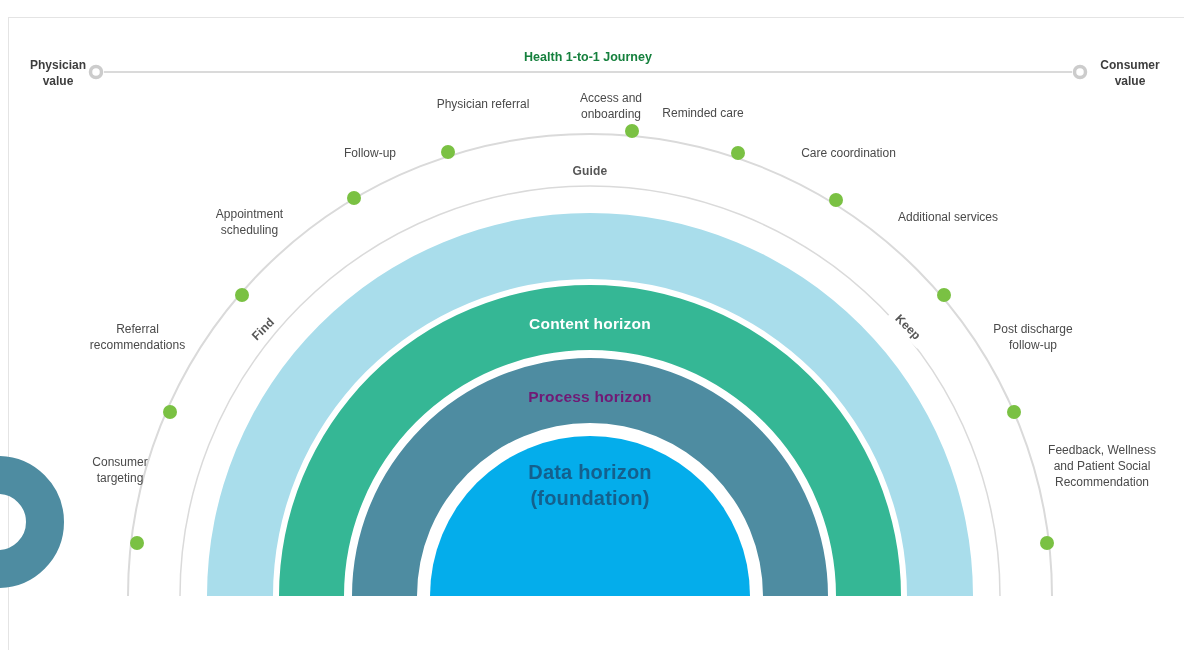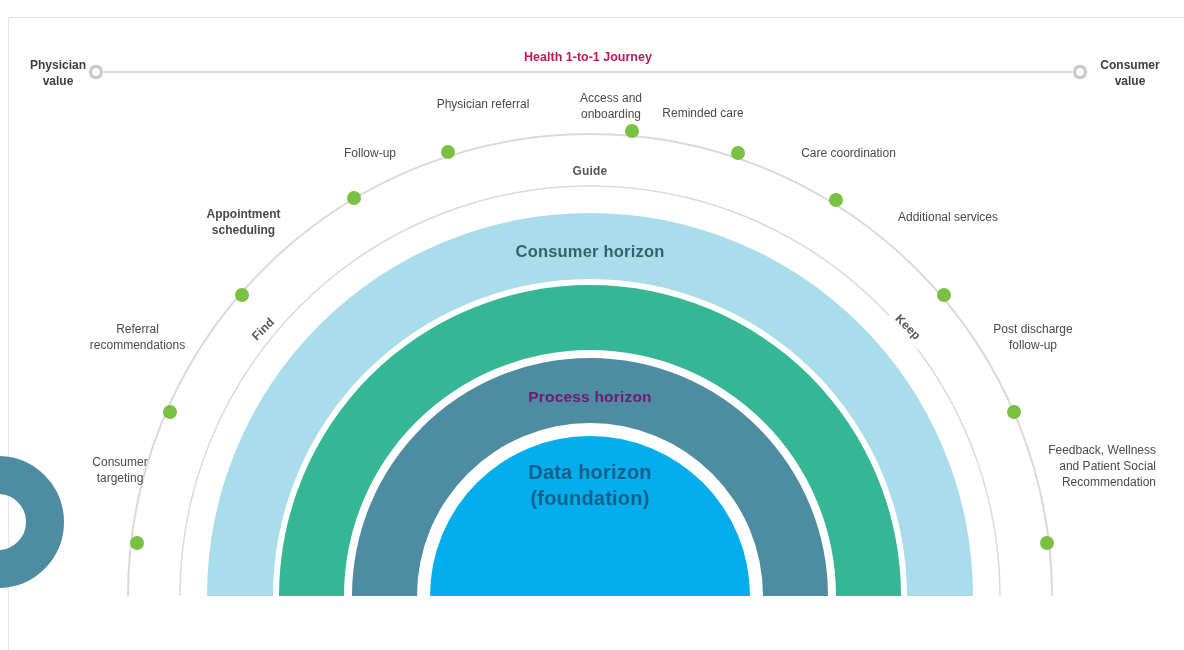--- a/index.html
+++ b/index.html
@@ -22,29 +22,29 @@
   svg.diagram { position: absolute; left: 0; top: 0; }
 
   .lbl {
     position: absolute;
     font-size: 12px;
     line-height: 1.32;
     color: #4a4a4a;
     text-align: center;
   }
   .lbl.bold { font-weight: bold; color: #3d3d3d; }
-  .lbl.left-align { text-align: right; }
+  .lbl.left-align { text-align: center; }
 
   .title {
     position: absolute;
     left: 468px; top: 50px; width: 240px;
     text-align: center;
     font-size: 12.5px;
     font-weight: bold;
-    color: #be185d;
+    color: #15803d;
   }
 
   .phase {
     position: absolute;
     font-size: 12px;
     font-weight: bold;
     color: #565656;
     background: #ffffff;
     padding: 2px 7px;
     letter-spacing: 0.2px;
@@ -103,27 +103,27 @@
   </svg>
 
   <div class="title">Health 1-to-1 Journey</div>
   <div class="lbl bold" style="left:26px; top:58px; width:64px;">Physician value</div>
   <div class="lbl bold" style="left:1094px; top:58px; width:72px;">Consumer value</div>
 
   <div class="phase find">Find</div>
   <div class="phase guide">Guide</div>
   <div class="phase keep">Keep</div>
 
-  <div class="horizon-label consumer">Consumer horizon</div>
+  <div class="horizon-label content">Content horizon</div>
   <div class="horizon-label process">Process horizon</div>
   <div class="horizon-label data">Data horizon (foundation)</div>
 
   <div class="lbl" style="left:70px;  top:455px; width:100px;">Consumer targeting</div>
   <div class="lbl" style="left:80px;  top:322px; width:115px;">Referral recommendations</div>
-  <div class="lbl" style="left:186px; top:207px; width:115px;font-weight:bold;">Appointment scheduling</div>
+  <div class="lbl" style="left:192px; top:207px; width:115px;">Appointment scheduling</div>
   <div class="lbl" style="left:320px; top:146px; width:100px;">Follow-up</div>
   <div class="lbl" style="left:433px; top:97px;  width:100px;">Physician referral</div>
   <div class="lbl" style="left:563px; top:91px;  width:96px;">Access and onboarding</div>
   <div class="lbl" style="left:653px; top:106px; width:100px;">Reminded care</div>
   <div class="lbl" style="left:786px; top:146px; width:125px;">Care coordination</div>
   <div class="lbl" style="left:883px; top:210px; width:130px;">Additional services</div>
   <div class="lbl" style="left:978px; top:322px; width:110px;">Post discharge follow-up</div>
   <div class="lbl left-align" style="left:1048px; top:443px; width:108px;">Feedback, Wellness and Patient Social Recommendation</div>
 
 </div>

